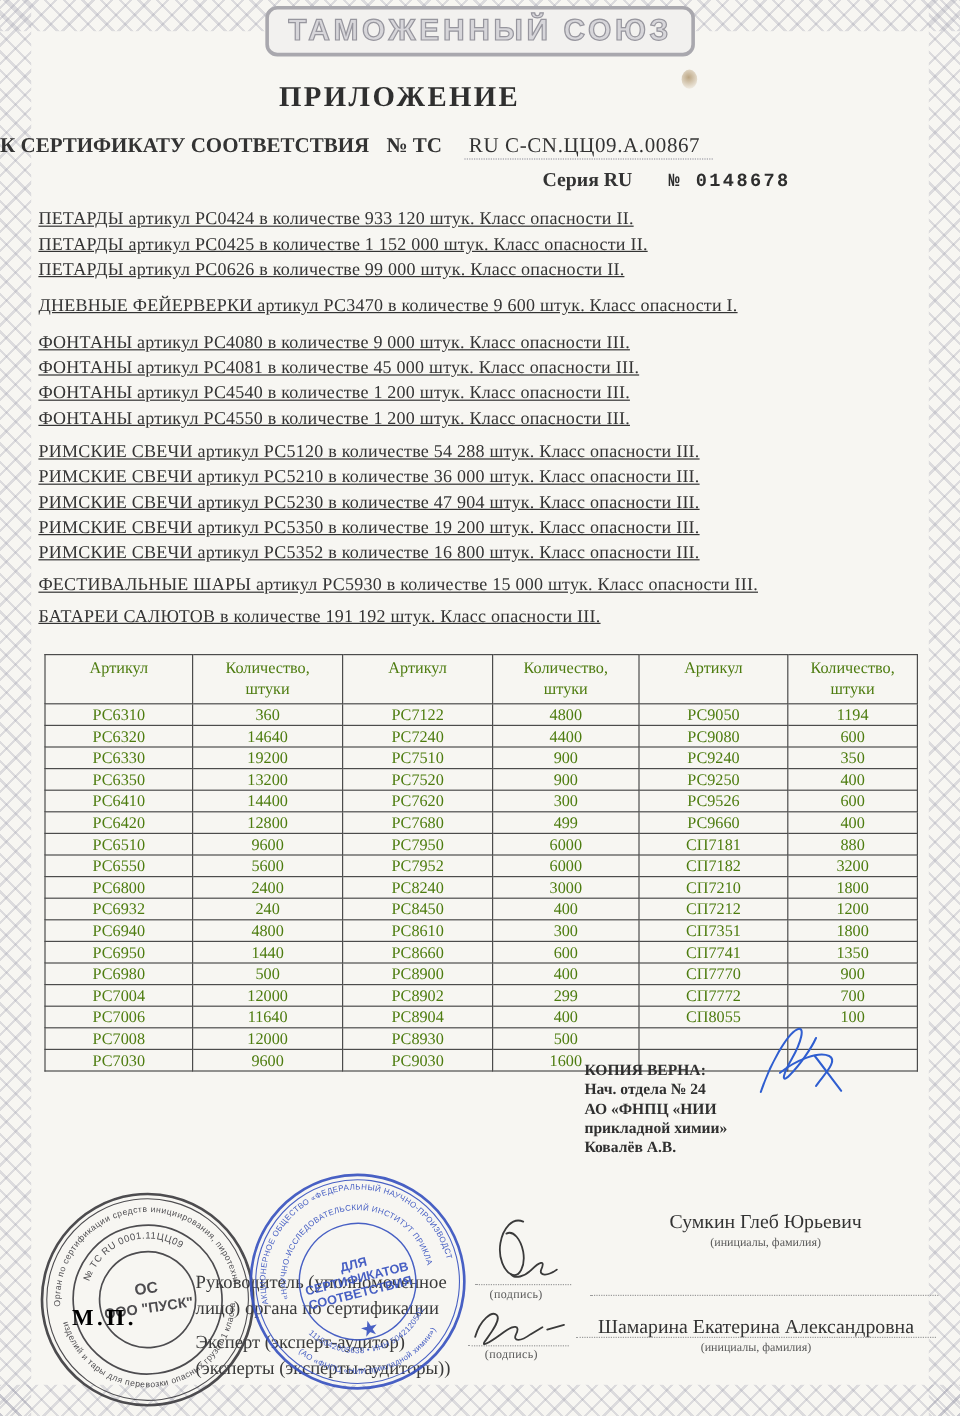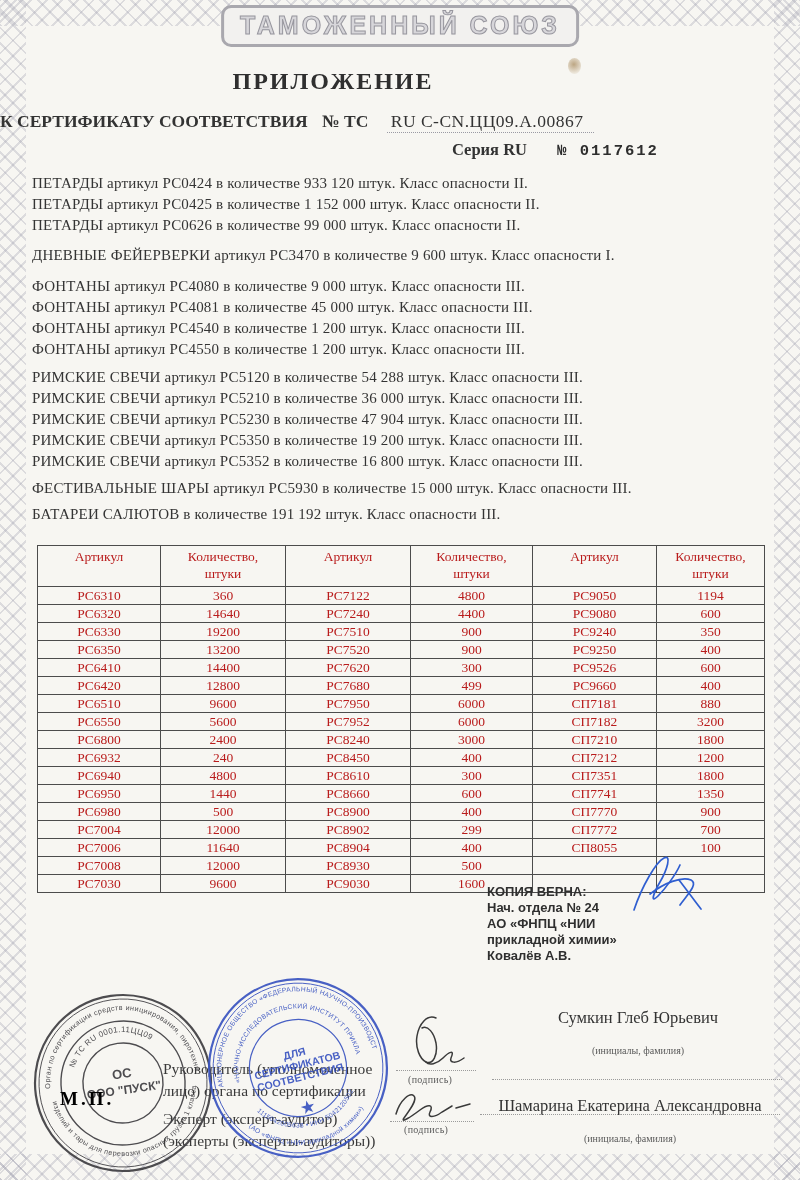--- a/index.html
+++ b/index.html
@@ -48,53 +48,53 @@
     font-size:16.5px;font-weight:600;color:#333;white-space:nowrap;
   }
   .seriesline .seriesnum{
     font-family:"Liberation Mono",monospace;font-weight:700;
     letter-spacing:2px;margin-left:26px;font-size:15.5px;color:#2e2e2e;
   }
 
   #products{position:absolute;z-index:1;left:32px;top:173px;width:740px;
     font-size:15px;color:#343434;}
   .product-line{line-height:21px;white-space:nowrap;letter-spacing:.2px;}
-  .product-group{margin-bottom:10px;}
+  .product-group{margin-bottom:10px;text-decoration:underline;}
   .product-group:nth-child(1){margin-bottom:9px;}
   .product-group:nth-child(2){margin-bottom:10px;}
   .product-group:nth-child(3){margin-bottom:7px;}
   .product-group:nth-child(4){margin-bottom:6px;}
   .product-group:nth-child(5){margin-bottom:5px;}
 
   #cert-table{
     position:absolute;z-index:1;left:37px;top:545px;width:727px;
     border-collapse:collapse;table-layout:fixed;
-    font-size:13.5px;color:#b91c1c;
+    font-size:13.5px;color:#4d7c0f;
   }
   #cert-table th,#cert-table td{
     border:1px solid #4c4c4c;text-align:center;padding:0 2px;
     overflow:hidden;white-space:nowrap;
   }
   #cert-table th{font-weight:400;height:38px;line-height:17px;vertical-align:top;padding-top:2px;}
   #cert-table td{height:17px;line-height:16px;}
 
   .copy-block{
     position:absolute;z-index:1;left:487px;top:884px;
-    font-family:Liberation Sans, sans-serif;font-weight:700;
+    font-family:Liberation Serif, serif;font-weight:700;
     font-size:13px;line-height:16px;color:#2f2f2f;
   }
 
   .sig-svg{position:absolute;z-index:3;}
   .dotline{position:absolute;z-index:1;border-bottom:1px dotted #9b9b9b;}
 
   .role-block{position:absolute;z-index:1;font-size:15.5px;line-height:22px;color:#3a3a3a;}
   .small-label{position:absolute;z-index:1;font-size:10px;color:#5a5a5a;letter-spacing:.3px;}
   .name-block{position:absolute;z-index:1;width:320px;text-align:center;
     font-size:16.5px;color:#333;}
-  .name-sub{font-size:10px;color:#5a5a5a;margin-top:17px;}
+  .name-sub{font-size:10px;color:#5a5a5a;margin-top:2px;}
   .mp-mark{position:absolute;z-index:4;left:60px;top:1088px;
     font-size:19px;font-weight:700;letter-spacing:3px;color:#000000;}
 
   .stamp{position:absolute;z-index:3;}
   .stamp text, .stamp textPath{font-family:"Liberation Sans",sans-serif;}
   .speck{position:absolute;z-index:1;left:568px;top:58px;width:13px;height:16px;border-radius:50%;
     background:radial-gradient(circle at 45% 40%, rgba(140,100,40,.55), rgba(160,120,60,.15) 70%, transparent);}
 </style>
 </head>
 <body>
@@ -108,21 +108,21 @@
 <div class="banner">ТАМОЖЕННЫЙ СОЮЗ</div>
 
 <div class="title">ПРИЛОЖЕНИЕ</div>
 <div class="certline">
   <span>К СЕРТИФИКАТУ СООТВЕТСТВИЯ</span>
   <span class="numsign">№ ТС</span>
   <span class="certnum">RU C-CN.ЦЦ09.А.00867</span>
 </div>
 <div class="seriesline">
   <span>Серия  RU</span>
-  <span class="seriesnum">№ 0117612</span>
+  <span class="seriesnum">№ 0148678</span>
 </div>
 
 <div id="products">
     <div class="product-group">
       <div class="product-line">ПЕТАРДЫ артикул РС0424 в количестве 933 120 штук. Класс опасности II.</div>
       <div class="product-line">ПЕТАРДЫ артикул РС0425 в количестве 1 152 000 штук. Класс опасности II.</div>
       <div class="product-line">ПЕТАРДЫ артикул РС0626 в количестве 99 000 штук. Класс опасности II.</div>
     </div>
     <div class="product-group">
       <div class="product-line">ДНЕВНЫЕ ФЕЙЕРВЕРКИ артикул РС3470 в количестве 9 600 штук. Класс опасности I.</div>

